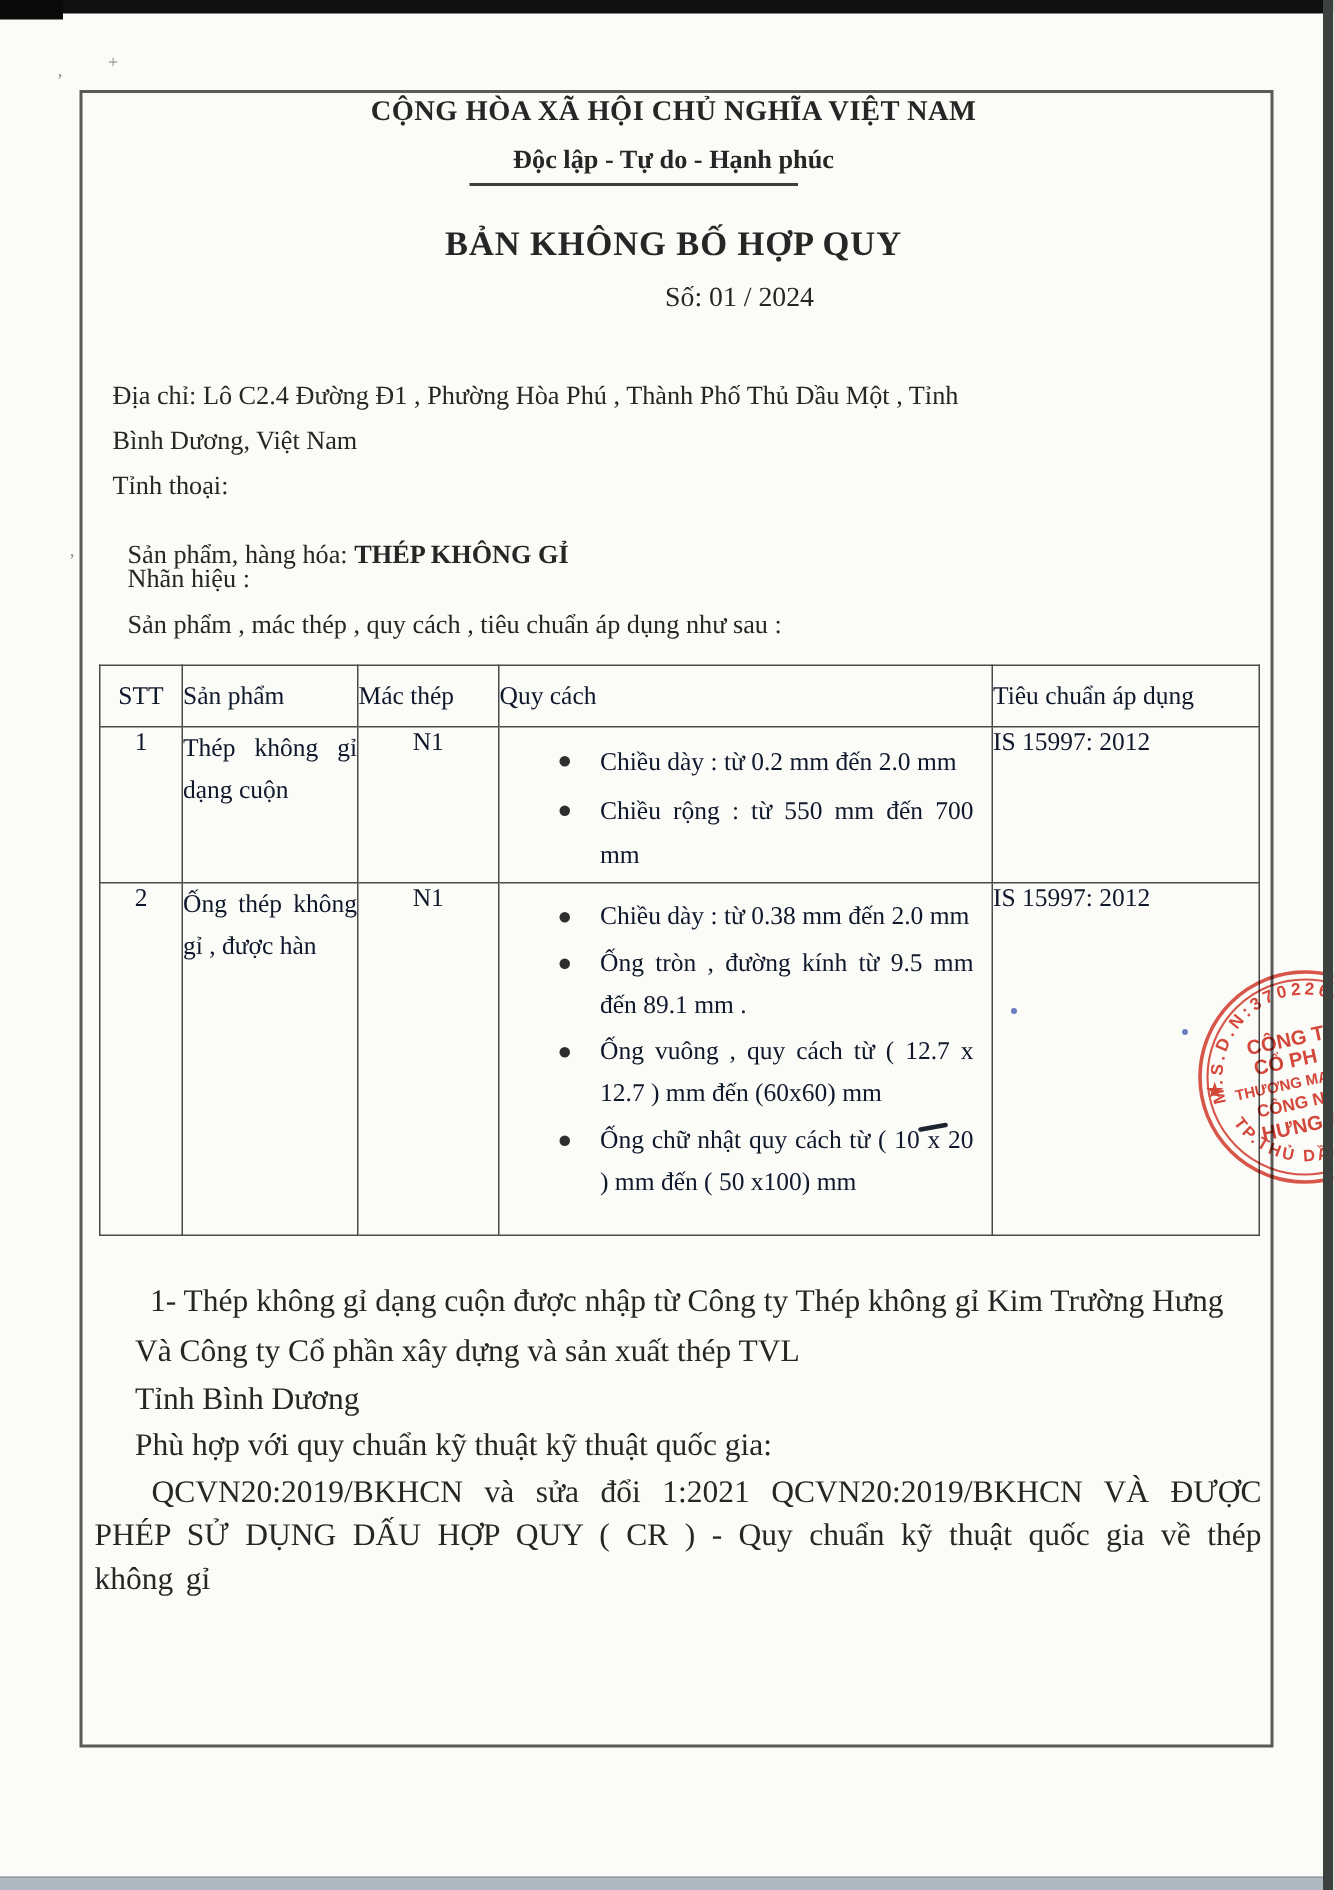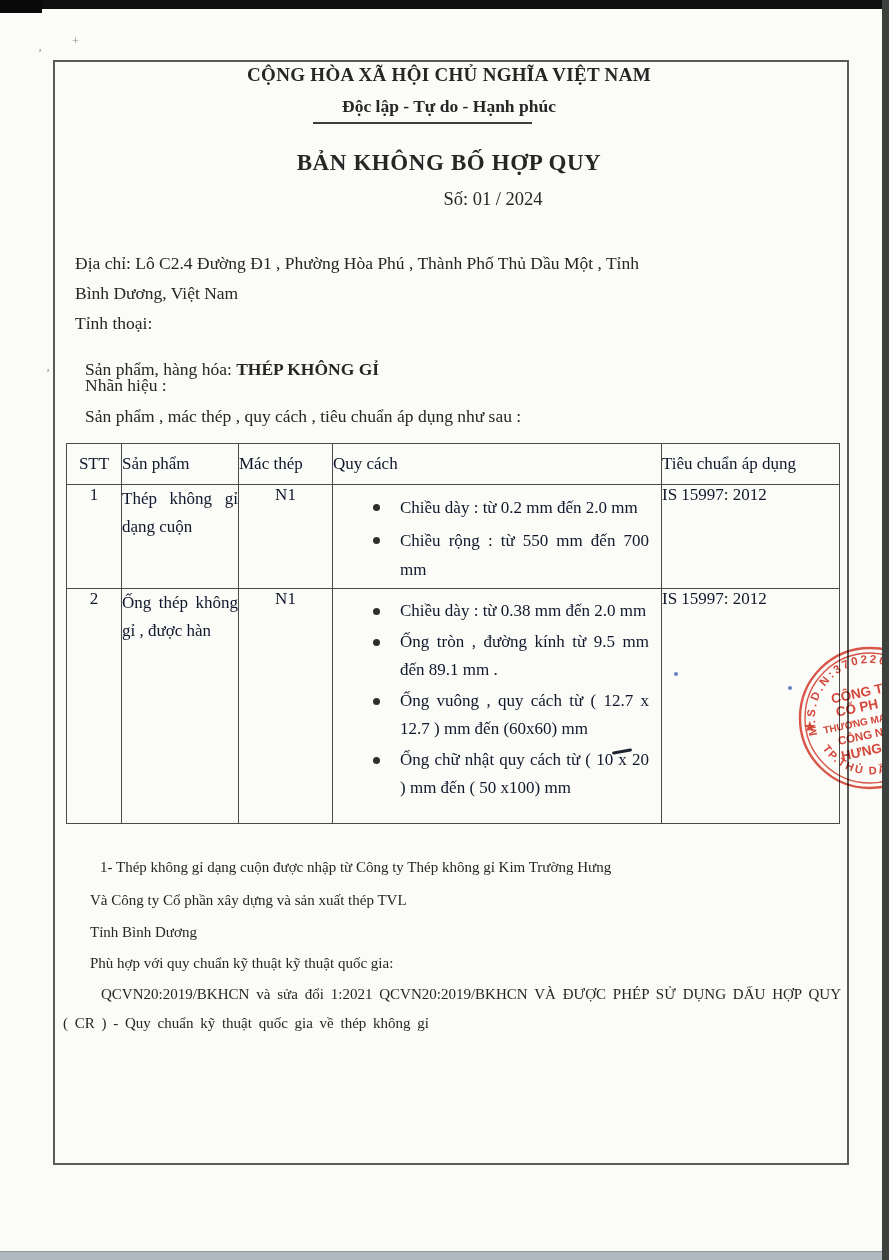--- a/index.html
+++ b/index.html
@@ -63,21 +63,21 @@
   ul.bullets li{
     position:relative;padding-left:29px;margin-bottom:3px;
     line-height:28px;text-align:justify;
   }
   ul.bullets li::before{
     content:"";position:absolute;left:2px;top:11px;
     width:7px;height:7px;border-radius:50%;background:#2e2e2e;
   }
   tr.r1 ul.bullets li{line-height:29px;margin-bottom:4px;}
 
-  .notes{position:absolute;left:53px;top:852px;width:794px;font-size:15px;z-index:2;}
+  .notes{position:absolute;left:53px;top:852px;width:794px;font-size:21px;z-index:2;}
   .n1a{margin-left:47px;line-height:30px;white-space:nowrap;}
   .n1b{margin-left:37px;line-height:30px;margin-top:3px;white-space:nowrap;}
   .n2{margin-left:67px;width:722px;text-indent:-20px;text-align:justify;line-height:28.5px;margin-top:7px;}
   .prov{margin-left:37px;line-height:30px;margin-top:2px;}
   .conf{margin-left:37px;line-height:30px;margin-top:1px;}
   .std{margin-left:10px;width:778px;text-indent:38px;text-align:justify;line-height:29px;margin-top:2px;word-spacing:3px;}
 
   .stamp{position:absolute;left:788px;top:636px;width:175px;height:170px;z-index:4;mix-blend-mode:multiply;}
   .stamp text{fill:#d8483c;font-family:"Liberation Sans", sans-serif;font-weight:bold;}
 </style>

